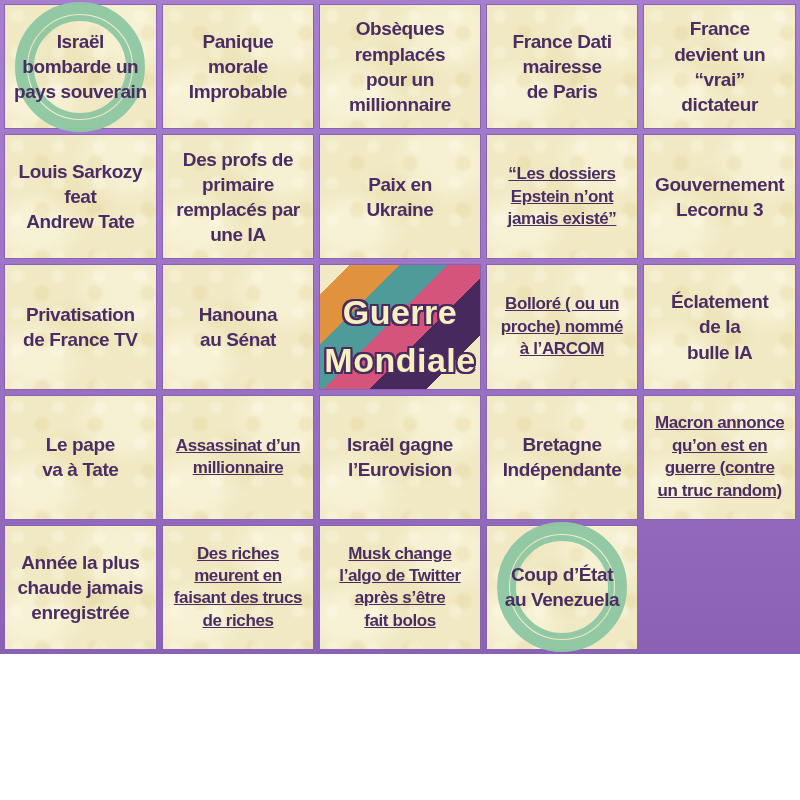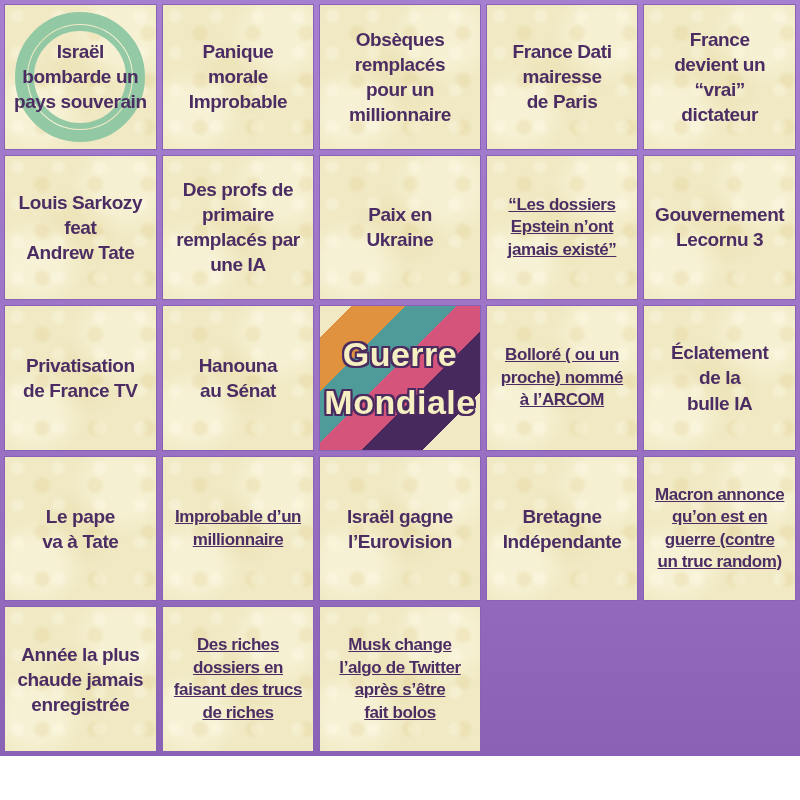--- a/index.html
+++ b/index.html
@@ -3,21 +3,21 @@
 <meta charset="utf-8">
 <style>
   html,body { margin:0; padding:0; }
   body {
     width:800px; height:800px;
     font-family:"Liberation Sans", sans-serif;
     overflow:hidden;
   }
   .board {
     box-sizing:border-box;
-    width:800px; height:756px;
+    width:800px; height:654px;
     background:linear-gradient(180deg,#a67fd0 0%, #9c73c5 50%, #8a62b5 100%);
     background-color:#9c73c5;
     padding:5px;
     display:grid;
     grid-template-columns:repeat(5,1fr);
     grid-template-rows:repeat(5,1fr);
     gap:7px;
   }
   .cell {
     position:relative;
@@ -146,41 +146,41 @@
   </div>
 
   <div class="cell">
     <span class="cell-text">Privatisation
 de France TV</span>
   </div>
   <div class="cell">
     <span class="cell-text">Hanouna
 au Sénat</span>
   </div>
-  <div class="cell center" style="background: linear-gradient(135deg, rgb(240, 233, 195) 0px, rgb(240, 233, 195) 10.5%, rgb(224, 146, 63) 10.5%, rgb(224, 146, 63) 28%, rgb(79, 155, 153) 28%, rgb(79, 155, 153) 45%, rgb(213, 84, 123) 45%, rgb(213, 84, 123) 61%, rgb(71, 41, 94) 61%, rgb(71, 41, 94) 81%, rgb(240, 233, 195) 81%, rgb(240, 233, 195) 100%);">
+  <div class="cell center" style="background: linear-gradient(135deg, rgb(240, 233, 195) 0px, rgb(240, 233, 195) 10.5%, rgb(224, 146, 63) 10.5%, rgb(224, 146, 63) 28%, rgb(79, 155, 153) 28%, rgb(79, 155, 153) 45%, rgb(213, 84, 123) 45%, rgb(213, 84, 123) 61%, rgb(71, 41, 94) 61%, rgb(71, 41, 94) 81%, rgb(240, 233, 195) 81%, rgb(240, 233, 195) 100%); align-items: flex-end;">
     <span class="center-text">Guerre
 Mondiale</span>
   </div>
   <div class="cell">
     <span class="cell-text small">Bolloré ( ou un
 proche) nommé
 à l’ARCOM</span>
   </div>
   <div class="cell">
     <span class="cell-text">Éclatement
 de la
 bulle IA</span>
   </div>
 
   <div class="cell">
     <span class="cell-text">Le pape
 va à Tate</span>
   </div>
   <div class="cell">
-    <span class="cell-text small">Improbable d’un
+    <span class="cell-text small">Assassinat d’un
 millionnaire</span>
   </div>
   <div class="cell">
     <span class="cell-text">Israël gagne
 l’Eurovision</span>
   </div>
   <div class="cell">
     <span class="cell-text">Bretagne
 Indépendante</span>
   </div>
@@ -191,24 +191,29 @@
 un truc random)</span>
   </div>
 
   <div class="cell">
     <span class="cell-text">Année la plus
 chaude jamais
 enregistrée</span>
   </div>
   <div class="cell">
     <span class="cell-text small">Des riches
-dossiers en
+meurent en
 faisant des trucs
 de riches</span>
   </div>
   <div class="cell">
     <span class="cell-text small">Musk change
 l’algo de Twitter
 après s’être
 fait bolos</span>
   </div>
+  <div class="cell">
+    <span class="stamp"></span>
+    <span class="cell-text">Coup d’État
+au Venezuela</span>
+  </div>
 
 </div>
 
 </body></html>

